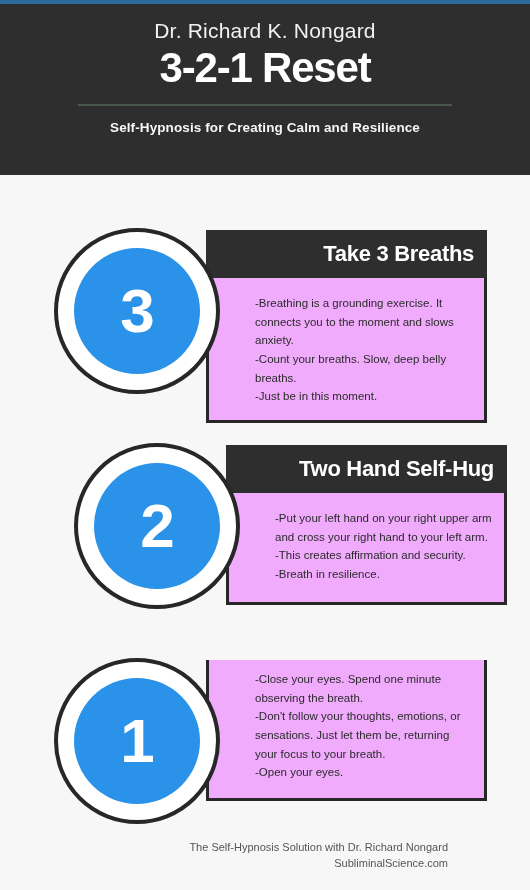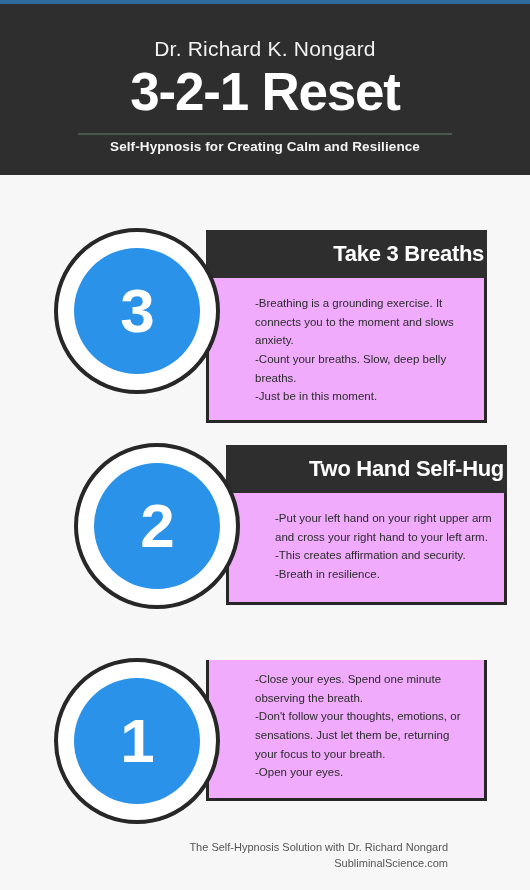--- a/index.html
+++ b/index.html
@@ -28,43 +28,43 @@
   #header {
     position: absolute;
     top: 4px; left: 0;
     width: 530px;
     height: 171px;
     background: #2e2e2e;
     box-sizing: border-box;
     text-align: center;
   }
   #header-author {
-    margin-top: 32px;
+    margin-top: 14px;
     font-size: 21px;
     font-weight: 400;
     color: #f2f2f2;
     letter-spacing: 0.2px;
     line-height: 1.2;
   }
   #header-title {
     margin-top: 2px;
-    font-size: 53px;
+    font-size: 42px;
     font-weight: 700;
     color: #ffffff;
     letter-spacing: -1.2px;
     line-height: 1.08;
   }
   #header-divider {
     width: 374px;
     height: 2px;
     background: #46594c;
     margin: 13px auto 0 auto;
   }
   #header-subtitle {
-    margin-top: 4px;
+    margin-top: 14px;
     font-size: 13.5px;
     font-weight: 700;
     color: #f5f5f5;
     letter-spacing: 0.1px;
   }
 
   
   .section {
     position: absolute;
     left: 0;
@@ -116,21 +116,21 @@
     width: 281px;
     box-sizing: border-box;
     z-index: 1;
   }
   .card-title-bar {
     background: #2e2e2e;
     height: 48px;
     display: flex;
     align-items: center;
     justify-content: flex-end;
-    padding-right: 3px;
+    padding-right: 13px;
     box-sizing: border-box;
   }
   .card-title {
     font-size: 22px;
     font-weight: 700;
     color: #ffffff;
     letter-spacing: -0.3px;
     white-space: nowrap;
   }
   .card-body {

